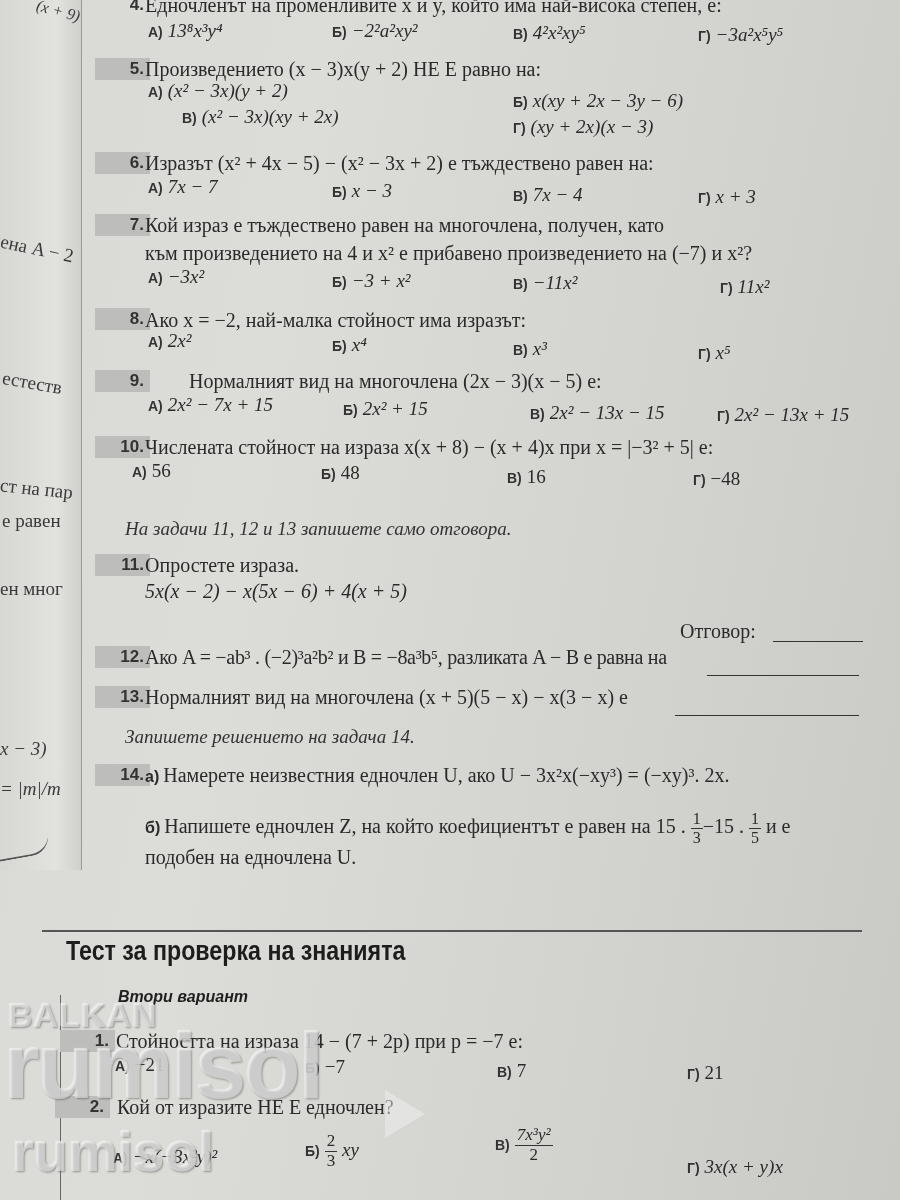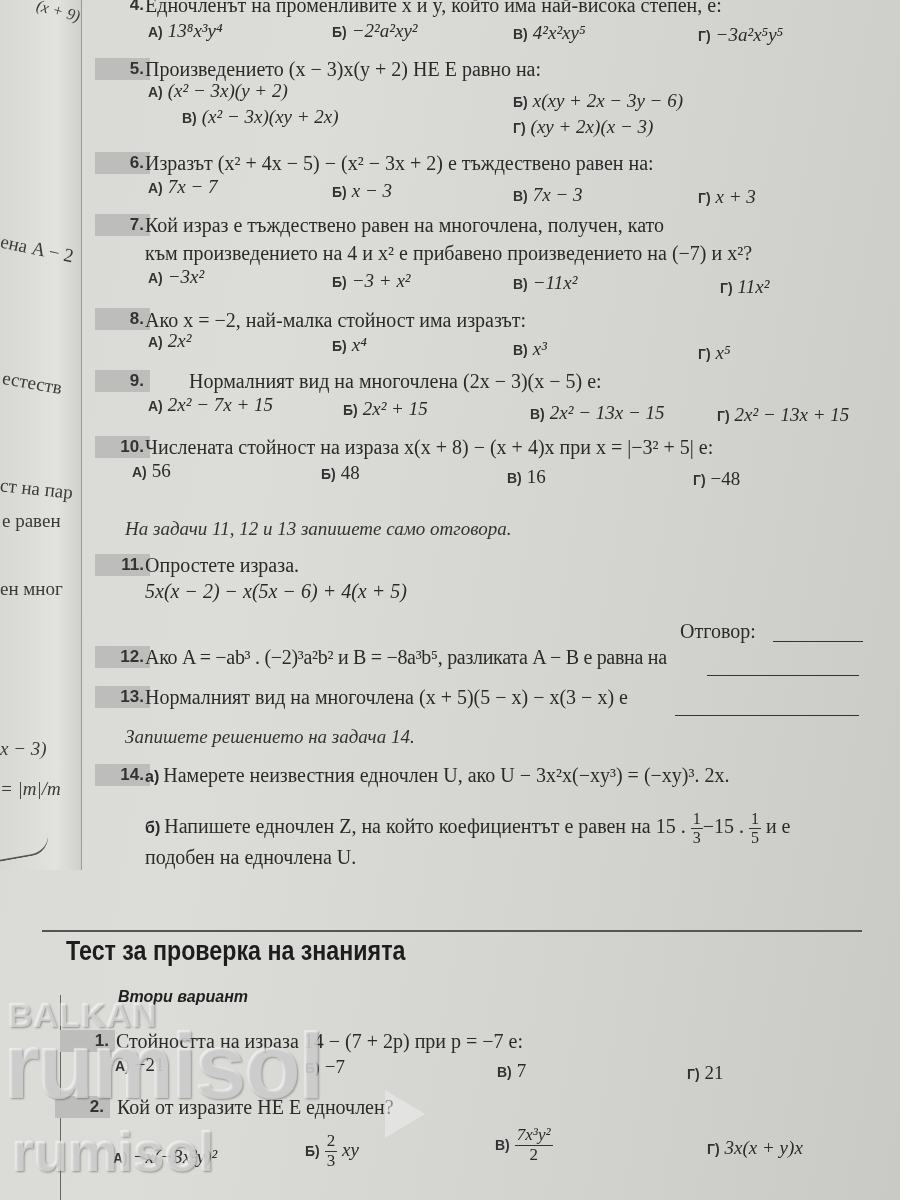--- a/index.html
+++ b/index.html
@@ -105,21 +105,21 @@
   <span class="opt" style="left:418px;top:32px;"><span class="lbl">Б)</span><span class="val">x(xy + 2x − 3y − 6)</span></span>
   <span class="opt" style="left:53px;top:48px;margin-left:34px;"><span class="lbl">В)</span><span class="val">(x² − 3x)(xy + 2x)</span></span>
   <span class="opt" style="left:418px;top:58px;"><span class="lbl">Г)</span><span class="val">(xy + 2x)(x − 3)</span></span>
 </div>
 
 <div class="problem" style="top:152px;">
   <span class="num">6.</span>
   <span class="qtext" style="top:0;">Изразът (x² + 4x − 5) − (x² − 3x + 2) е тъждествено равен на:</span>
   <span class="opt" style="left:53px;top:24px;"><span class="lbl">А)</span><span class="val">7x − 7</span></span>
   <span class="opt" style="left:237px;top:28px;"><span class="lbl">Б)</span><span class="val">x − 3</span></span>
-  <span class="opt" style="left:418px;top:32px;"><span class="lbl">В)</span><span class="val">7x − 3</span></span>
+  <span class="opt" style="left:418px;top:32px;"><span class="lbl">В)</span><span class="val">7x − 4</span></span>
   <span class="opt" style="left:603px;top:34px;"><span class="lbl">Г)</span><span class="val">x + 3</span></span>
 </div>
 
 <div class="problem" style="top:214px;">
   <span class="num">7.</span>
   <span class="qtext" style="top:0;">Кой израз е тъждествено равен на многочлена, получен, като</span>
   <span class="qtext" style="top:28px;">към произведението на 4 и x² е прибавено произведението на (−7) и x²?</span>
   <span class="opt" style="left:53px;top:52px;"><span class="lbl">А)</span><span class="val">−3x²</span></span>
   <span class="opt" style="left:237px;top:56px;"><span class="lbl">Б)</span><span class="val">−3 + x²</span></span>
   <span class="opt" style="left:418px;top:58px;"><span class="lbl">В)</span><span class="val">−11x²</span></span>
@@ -204,19 +204,19 @@
   <span class="opt" style="left:437px;top:30px;"><span class="lbl">В)</span><span class="val" style="font-style:normal;">7</span></span>
   <span class="opt" style="left:627px;top:32px;"><span class="lbl">Г)</span><span class="val" style="font-style:normal;">21</span></span>
 </div>
 
 <div class="problem" style="top:1096px;left:55px;">
   <span class="num">2.</span>
   <span class="qtext" style="top:0;left:62px;">Кой от изразите НЕ Е едночлен?</span>
   <span class="opt" style="left:58px;top:50px;"><span class="lbl">А)</span><span class="val">−x(−3x²y)²</span></span>
   <span class="opt" style="left:250px;top:36px;"><span class="lbl">Б)</span><span class="frac" style="font-size:17px;"><span class="n">2</span><span class="d">3</span></span> <span class="val">xy</span></span>
   <span class="opt" style="left:440px;top:30px;"><span class="lbl">В)</span><span class="frac" style="font-size:17px;font-style:italic;"><span class="n">7x³y²</span><span class="d" style="font-style:normal;">2</span></span></span>
-  <span class="opt" style="left:632px;top:41px;margin-left:20px;"><span class="lbl">Г)</span><span class="val">3x(x + y)x</span></span>
+  <span class="opt" style="left:632px;top:60px;"><span class="lbl">Г)</span><span class="val">3x(x + y)x</span></span>
 </div>
 
 <div class="watermark" style="left:8px;top:996px;font-size:34px;letter-spacing:1px;">BALKAN</div>
 <div class="watermark" style="left:4px;top:1020px;font-size:92px;letter-spacing:-2px;line-height:1;">rumisol</div>
 <div class="watermark" style="left:12px;top:1124px;font-size:56px;line-height:1;">rumisol</div>
 <div class="wm-arrow"></div>
 
 </body></html>

